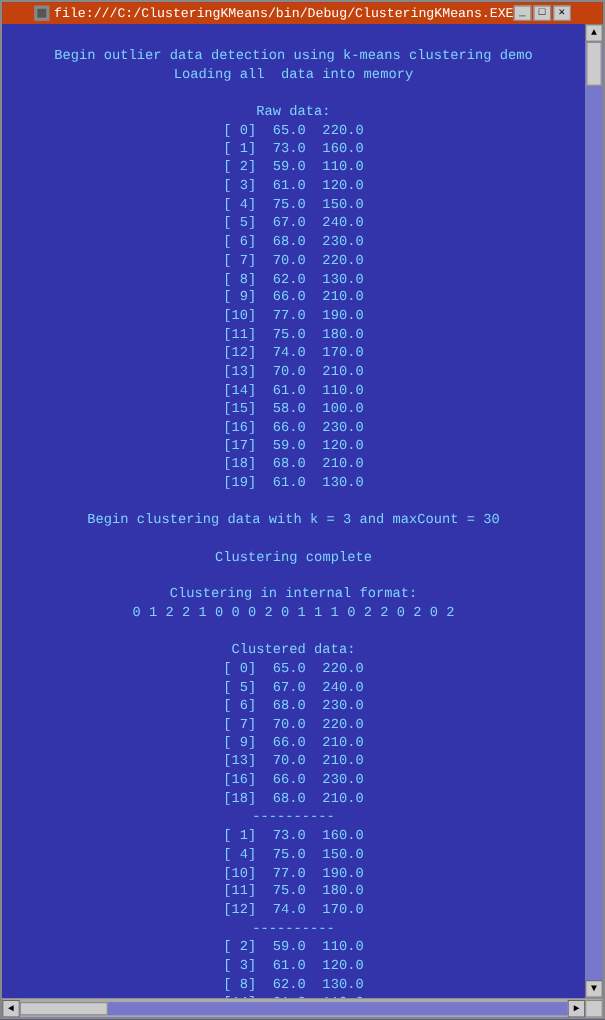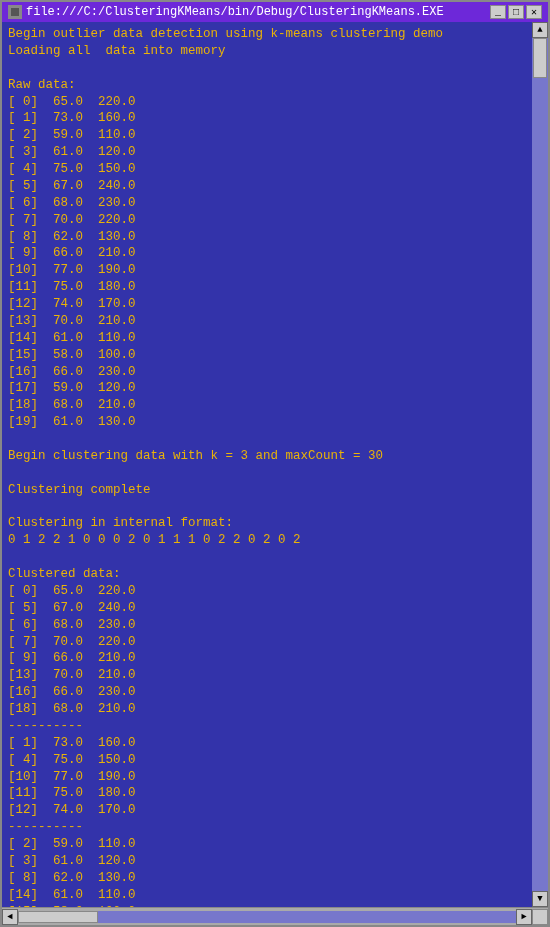--- a/index.html
+++ b/index.html
@@ -13,27 +13,27 @@
     .window {
       width: 550px;
       height: 927px;
       display: flex;
       flex-direction: column;
       border: 2px solid #888;
       background: #3333aa;
     }
 
     .title-bar {
-      background: #6d28d9;
+      background: #c2410c;
       color: #fff;
       font-size: 12px;
       padding: 3px 6px;
       display: flex;
       align-items: center;
-      justify-content: space-between;
+      justify-content: center;
       flex-shrink: 0;
     }
 
     .title-bar-left {
       display: flex;
       align-items: center;
       gap: 4px;
     }
 
     .title-icon {
@@ -66,28 +66,29 @@
 
     .content-area {
       display: flex;
       flex: 1;
       overflow: hidden;
     }
 
     .terminal {
       flex: 1;
       background: #3333aa;
-      color: #eab308;
+      color: #7dd3fc;
       font-family: 'Courier New', Courier, monospace;
       font-size: 12.5px;
-      padding: 4px 6px;
+      padding: 21px 6px;
       overflow-y: auto;
       overflow-x: hidden;
       line-height: 1.35;
       white-space: pre;
+      text-align: center;
     }
 
     .scrollbar-v {
       width: 16px;
       background: #aaa;
       display: flex;
       flex-direction: column;
       align-items: center;
       flex-shrink: 0;
     }

